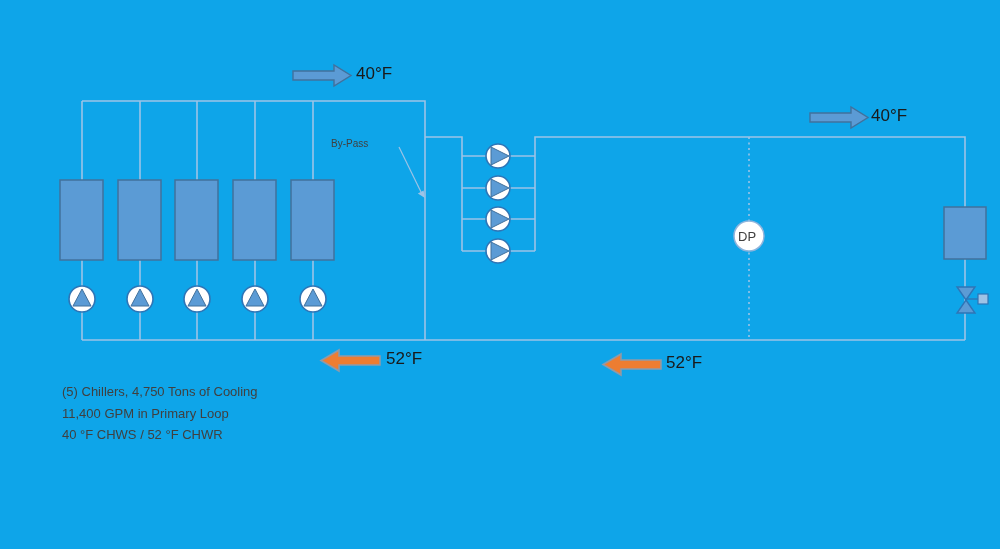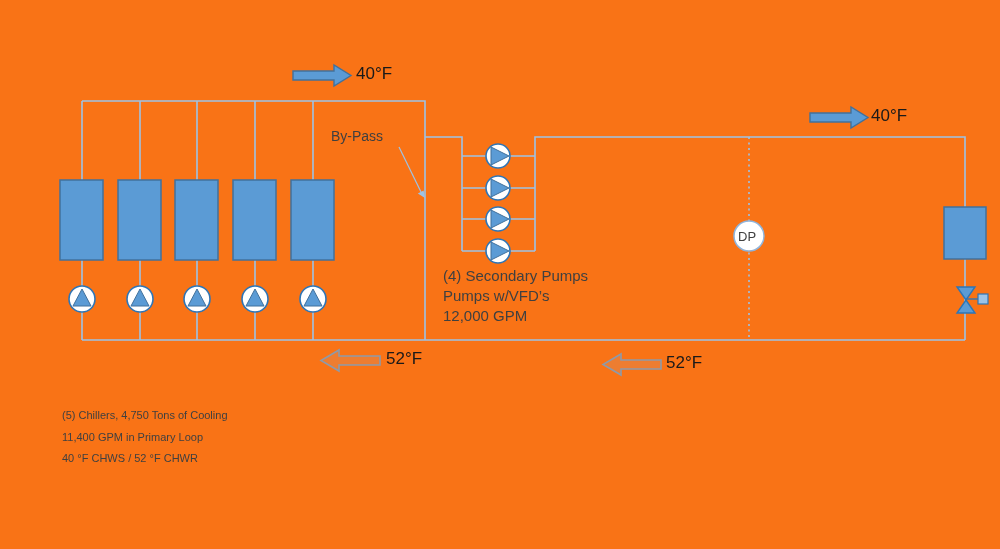--- a/index.html
+++ b/index.html
@@ -1,17 +1,17 @@
 <!DOCTYPE html>
 <html><head>
 <meta charset="utf-8">
 <style>
   html,body{margin:0;padding:0;background:#fff;}
   #stage{
-    position:relative;width:1000px;height:549px;background:#f97316;
+    position:relative;width:1000px;height:549px;background:#0ea5e9;
     font-family:"Liberation Sans","DejaVu Sans",sans-serif;overflow:hidden;
   }
   #stage svg{position:absolute;left:0;top:0;}
   .lbl{position:absolute;color:#262626;white-space:pre-line;}
   .temp{font-size:17px;color:#1a1a1a;}
   .note{font-size:15px;color:#404040;}
   .pipe{stroke:#9DC3E6;stroke-width:1.6;fill:none;}
   .pipe-dashed{stroke:#9DC3E6;stroke-width:1.6;fill:none;stroke-dasharray:2 3.5;}
   .equip{fill:#5B9BD5;stroke:#41719C;stroke-width:1.5;}
   .pumpcirc{fill:#ffffff;stroke:#2E75B6;stroke-width:1.6;}
@@ -111,26 +111,23 @@
 
     <path class="pointer" d="M399,147 L421,192"></path>
     <polygon class="pointerhead" points="425,198 417.8,193.5 423.6,190.4"></polygon>
   </svg>
 
   <div class="lbl temp" style="left:356px;top:64px;">40°F</div>
   <div class="lbl temp" style="left:871px;top:106px;">40°F</div>
   <div class="lbl temp" style="left:386px;top:349px;">52°F</div>
   <div class="lbl temp" style="left:666px;top:353px;">52°F</div>
 
-  <div class="lbl note" style="left:331px;top:128px;font-size:14px;">By-Pass</div>
+  <div class="lbl note" style="left:331px;top:138px;font-size:10px;">By-Pass</div>
 
   <div class="lbl" style="left:738px;top:229px;width:22px;font-size:13px;color:#404040;">DP</div>
 
-  <div class="lbl note" style="left:443px;top:266px;line-height:20px;">(4) Secondary Pumps
-Pumps w/VFD’s
-12,000 GPM</div>
 
 
-  <div class="lbl note" style="left:62px;top:381px;line-height:21.5px;font-size:11px;margin-top:24px;">(5) Chillers, 4,750 Tons of Cooling
+  <div class="lbl note" style="left:62px;top:381px;line-height:21.5px;font-size:13px;">(5) Chillers, 4,750 Tons of Cooling
 11,400 GPM in Primary Loop
 40 °F CHWS / 52 °F CHWR</div>
 
 </div>
 
 </body></html>

